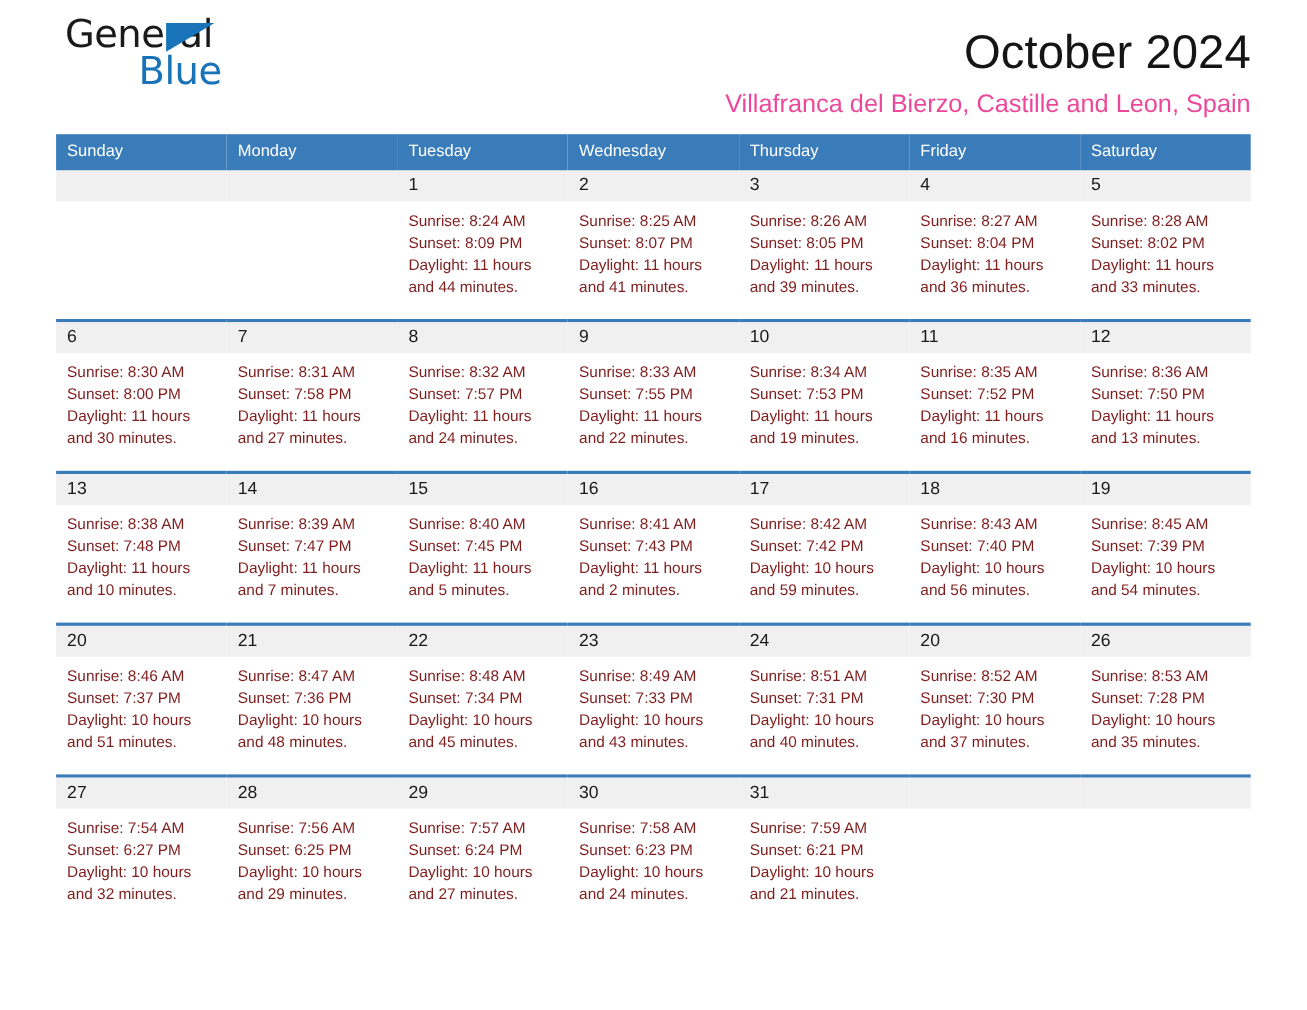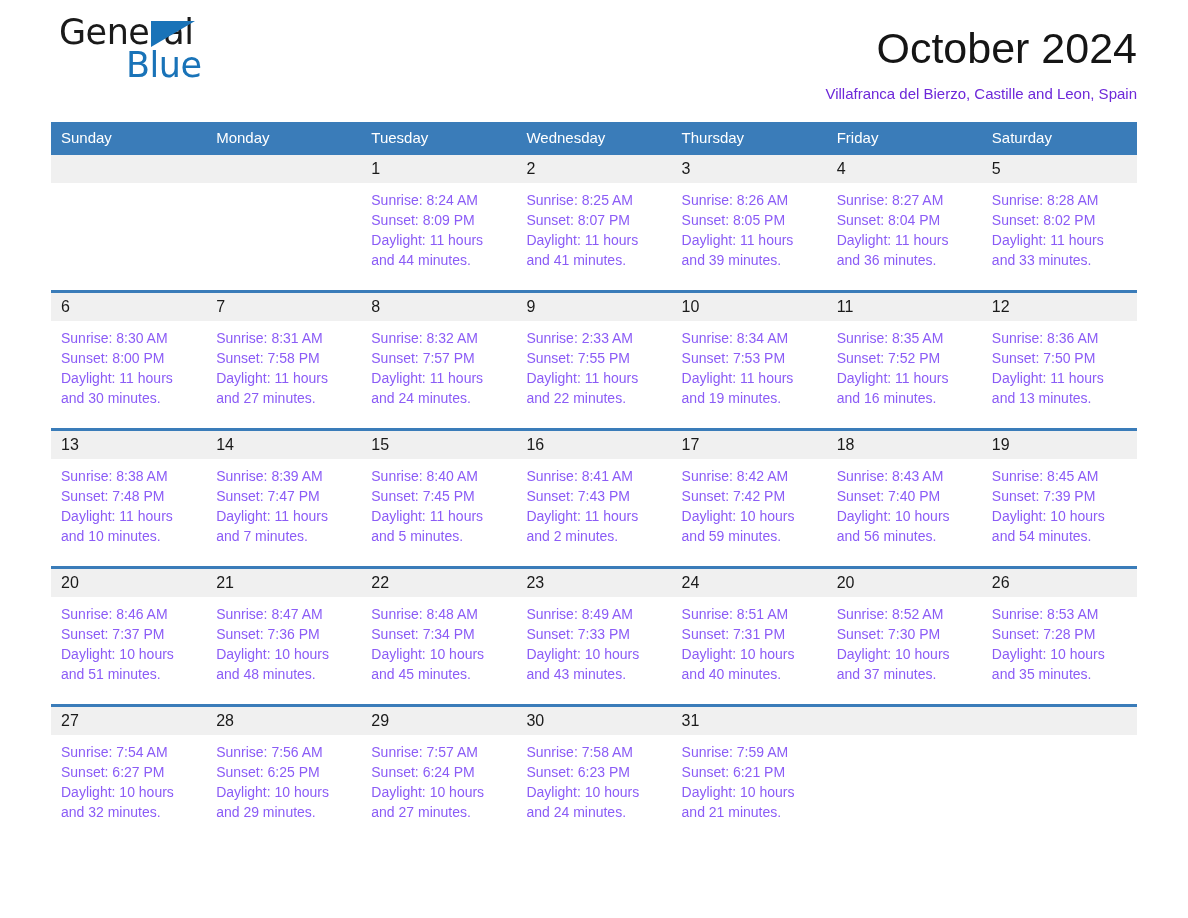--- a/index.html
+++ b/index.html
@@ -78,24 +78,24 @@
   .month-title {
     font-size: 43px;
     line-height: 52px;
     font-weight: 400;
     color: #151515;
     font-family: "Liberation Sans", sans-serif;
     white-space: nowrap;
   }
   .location-title {
     margin-top: 6px;
-    font-size: 15px;
+    font-size: 23px;
     line-height: 28px;
     font-weight: 400;
-    color: #6d28d9;
+    color: #ec4899;
     font-family: "Liberation Sans", sans-serif;
     white-space: nowrap;
   }
 
   
   .calendar {
     margin-top: 12px;
     width: 1086px;
     border-collapse: collapse;
     table-layout: fixed;
@@ -137,21 +137,21 @@
     color: #1a1a1a;
   }
   .daynum-band.empty {
     color: transparent;
   }
 
   .cell-body {
     padding: 7px 12px 0 10px;
     font-size: 14px;
     line-height: 20px;
-    color: #8b5cf6;
+    color: #7f1d1d;
   }
   .cell-body div {
     white-space: normal;
   }
   .cell-body .daylight {
     
   }
 </style>
 </head>
 <body>
@@ -276,21 +276,21 @@
                 <div>Sunrise: 8:32 AM</div>
                 <div>Sunset: 7:57 PM</div>
                 <div class="daylight">Daylight: 11 hours and 24 minutes.</div>
               </div>
             </div>
           </td>
           <td>
             <div class="cell-inner">
               <div class="daynum-band">9</div>
               <div class="cell-body">
-                <div>Sunrise: 2:33 AM</div>
+                <div>Sunrise: 8:33 AM</div>
                 <div>Sunset: 7:55 PM</div>
                 <div class="daylight">Daylight: 11 hours and 22 minutes.</div>
               </div>
             </div>
           </td>
           <td>
             <div class="cell-inner">
               <div class="daynum-band">10</div>
               <div class="cell-body">
                 <div>Sunrise: 8:34 AM</div>

